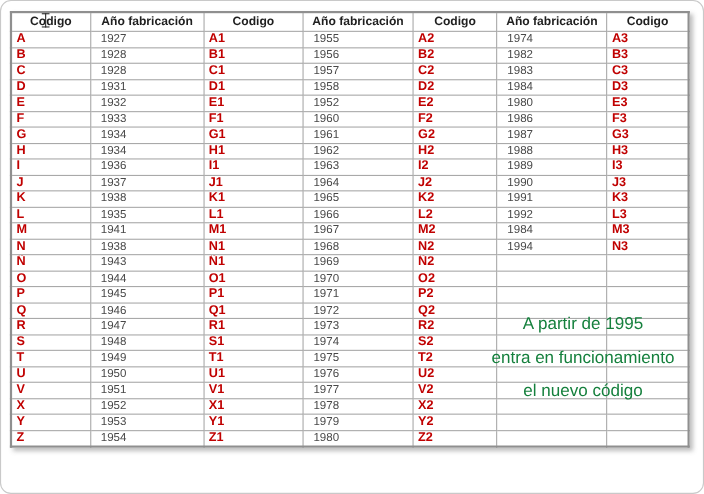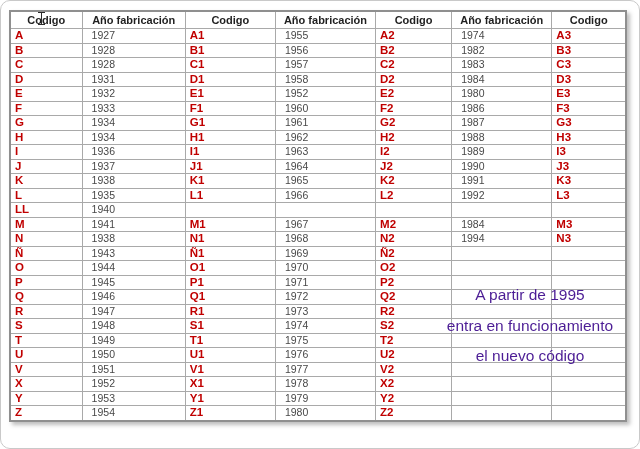--- a/index.html
+++ b/index.html
@@ -86,21 +86,21 @@
     width: 7px; height: 1px;
     background: #2b2b2b;
     box-shadow: 0 12px 0 #2b2b2b;
   }
   .overlay-line {
     position: absolute;
     left: 430px;
     width: 182px;
     text-align: center;
     font-size: 15.5px;
-    color: #4c1d95;
+    color: #15803d;
     white-space: nowrap;
     z-index: 4;
     line-height: 19px;
   }
   .ov1 { top: 275px; }
   .ov2 { top: 306px; }
   .ov3 { top: 336px; }
 </style>
 </head>
 <body>
@@ -232,29 +232,20 @@
         <tr>
           <td class="code">L</td>
           <td class="year">1935</td>
           <td class="code">L1</td>
           <td class="year">1966</td>
           <td class="code">L2</td>
           <td class="year">1992</td>
           <td class="code">L3</td>
         </tr>
         <tr>
-          <td class="code">LL</td>
-          <td class="year">1940</td>
-          <td class="code"></td>
-          <td class="year"></td>
-          <td class="code"></td>
-          <td class="year"></td>
-          <td class="code"></td>
-        </tr>
-        <tr>
           <td class="code">M</td>
           <td class="year">1941</td>
           <td class="code">M1</td>
           <td class="year">1967</td>
           <td class="code">M2</td>
           <td class="year">1984</td>
           <td class="code">M3</td>
         </tr>
         <tr>
           <td class="code">N</td>

